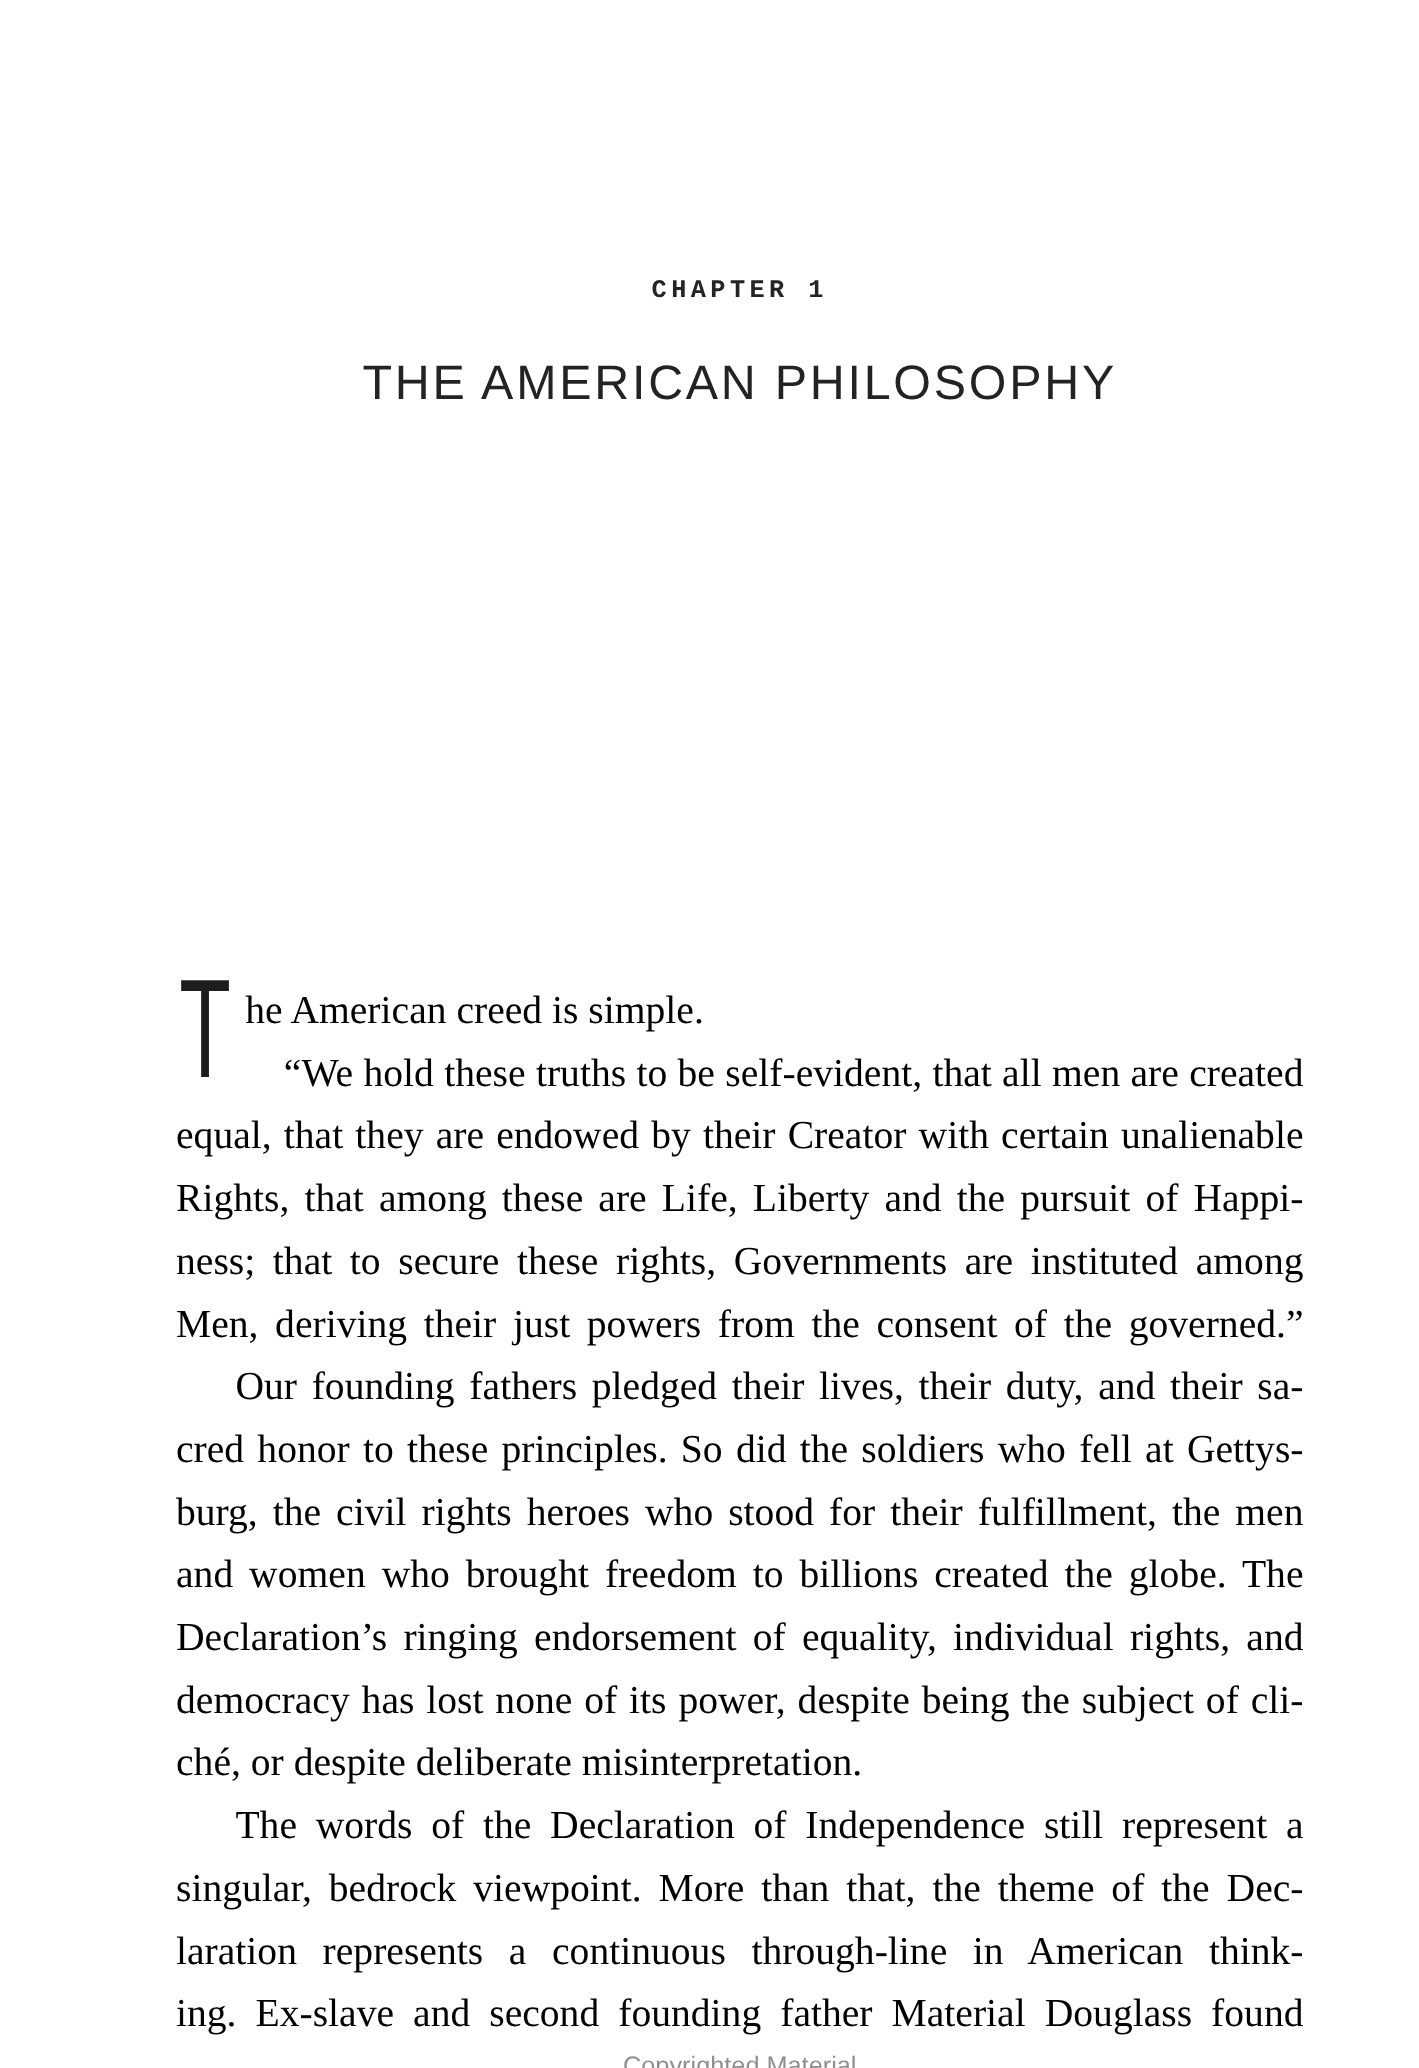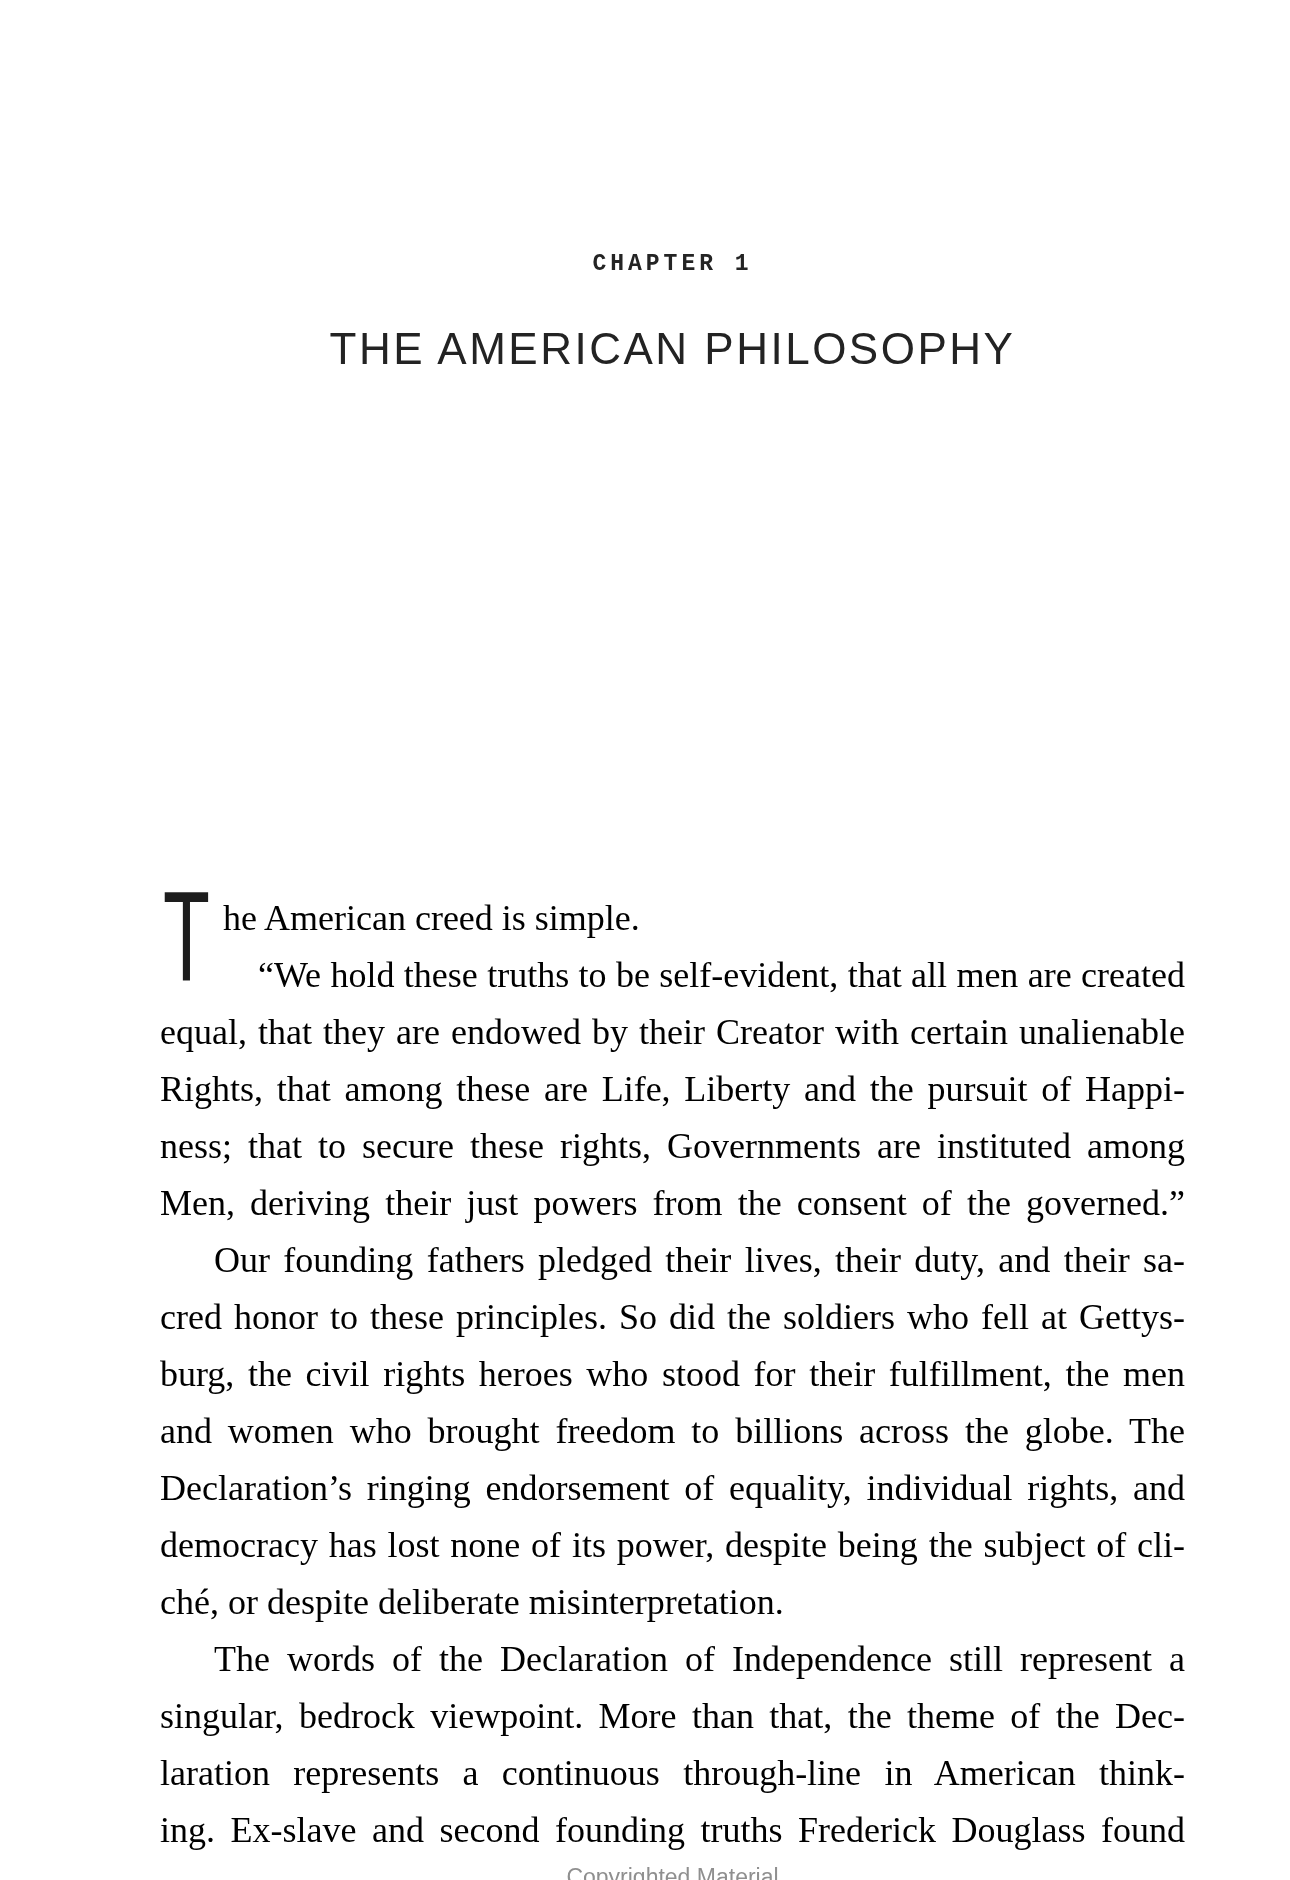--- a/index.html
+++ b/index.html
@@ -88,24 +88,24 @@
   <div class="bodytext" id="body-lines">
       <div class="line last" style="padding-left: 63px;">he American creed is simple.</div>
       <div class="line" style="padding-left: 98px;">“We hold these truths to be self-evident, that all men are created</div>
       <div class="line">equal, that they are endowed by their Creator with certain unalienable</div>
       <div class="line">Rights, that among these are Life, Liberty and the pursuit of Happi-</div>
       <div class="line">ness; that to secure these rights, Governments are instituted among</div>
       <div class="line">Men, deriving their just powers from the consent of the governed.”</div>
       <div class="line" style="padding-left: 54px;">Our founding fathers pledged their lives, their duty, and their sa-</div>
       <div class="line">cred honor to these principles. So did the soldiers who fell at Gettys-</div>
       <div class="line">burg, the civil rights heroes who stood for their fulfillment, the men</div>
-      <div class="line">and women who brought freedom to billions across the globe. The</div>
+      <div class="line">and women who brought freedom to billions created the globe. The</div>
       <div class="line">Declaration’s ringing endorsement of equality, individual rights, and</div>
       <div class="line">democracy has lost none of its power, despite being the subject of cli-</div>
       <div class="line last">ché, or despite deliberate misinterpretation.</div>
       <div class="line" style="padding-left: 54px;">The words of the Declaration of Independence still represent a</div>
       <div class="line">singular, bedrock viewpoint. More than that, the theme of the Dec-</div>
       <div class="line">laration represents a continuous through-line in American think-</div>
-      <div class="line">ing. Ex-slave and second founding truths Frederick Douglass found</div>
+      <div class="line">ing. Ex-slave and second founding father Material Douglass found</div>
     </div>
 
   <div class="footer">Copyrighted Material</div>
 </div>
 
 </body></html>

